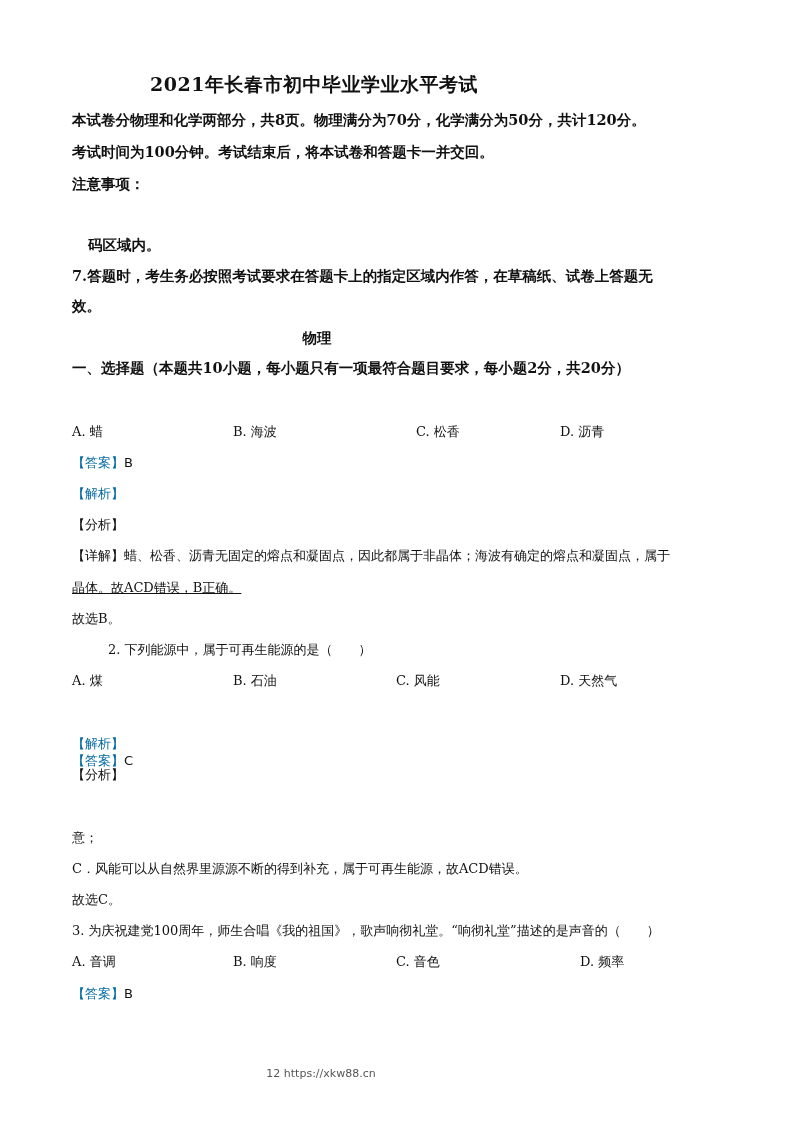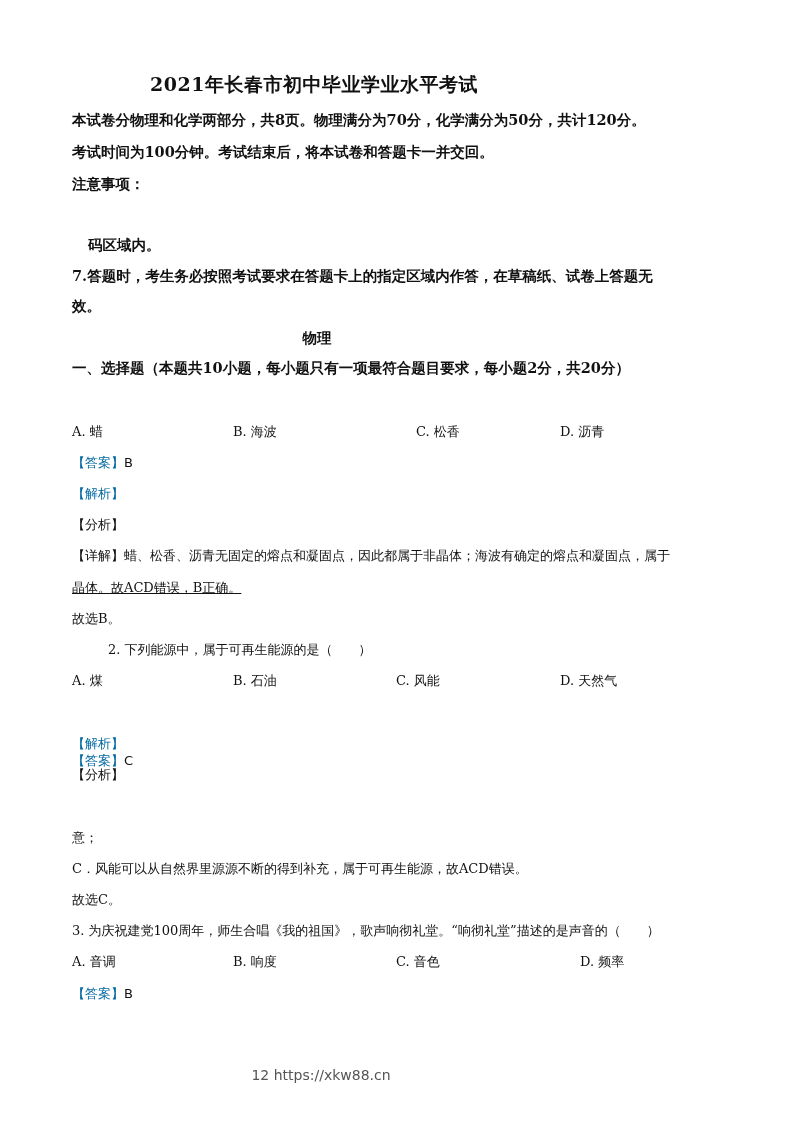--- a/index.html
+++ b/index.html
@@ -14,21 +14,21 @@
       left: 0; width: 628px; top: 72px; text-align: center;
       font-size: 19px; font-weight: bold; letter-spacing: 0.5px;
     }
     .bold { font-weight: bold; font-size: 14.5px; text-align: right; }
     .norm { font-size: 13px; }
     .sans { font-family: "DejaVu Sans", "Liberation Sans", sans-serif; }
     .blue { color: #0369a1; }
     .footer {
       left: 0; width: 642px; top: 1067px; text-align: center;
       font-family: "DejaVu Sans", "Liberation Sans", sans-serif;
-      font-size: 14px; color: #555;
+      font-size: 11px; color: #555;
     }
     .sect-title { left: 0; width: 634px; text-align: center; }
   </style>
 </head>
 <body>
 
 <div class="page">
 
   <div class="abs title">2021年长春市初中毕业学业水平考试</div>
 

